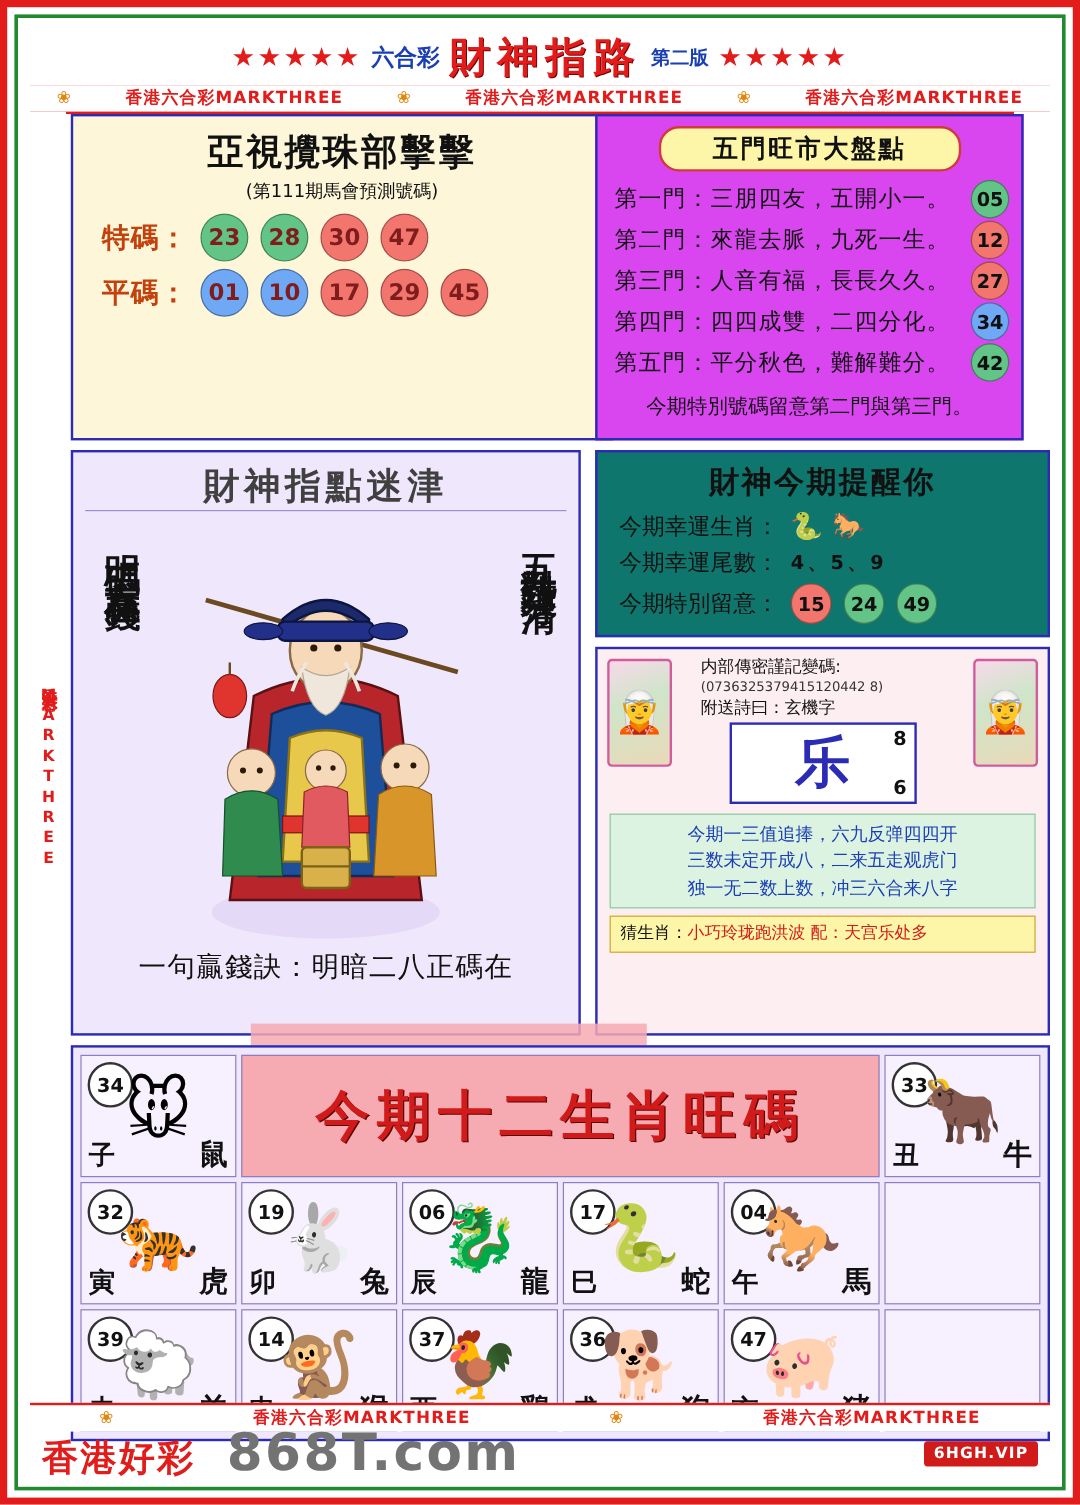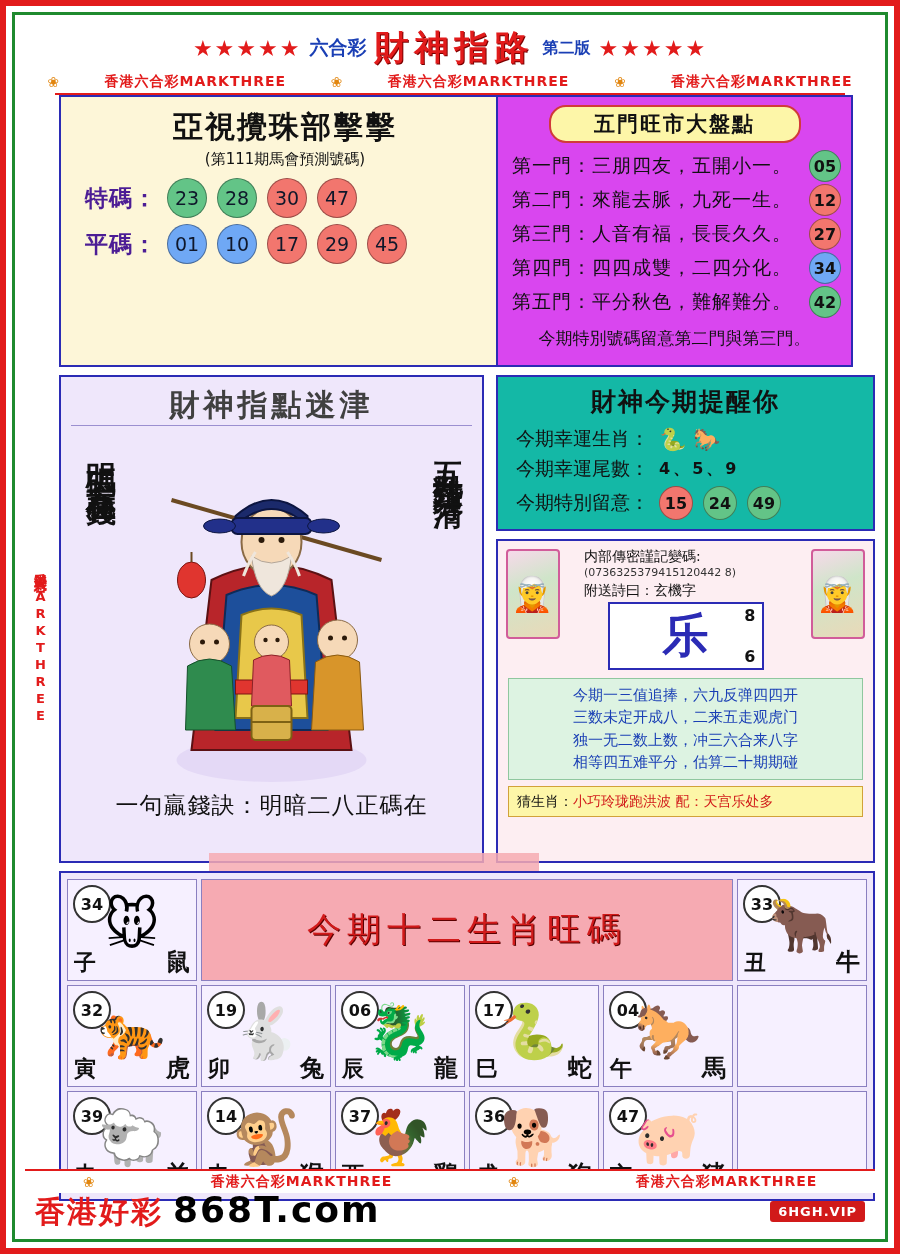--- a/index.html
+++ b/index.html
@@ -86,26 +86,26 @@
     background:#fdf6d8;
     border:2px solid #2b2bb5;
   }
   #pnl-predict h2{
     margin:10px 0 2px;text-align:center;
     font-size:30px;color:#111;font-weight:bold;letter-spacing:2px;
     font-family:"DejaVu Serif","Liberation Serif",serif;
   }
   .predict-sub{text-align:center;font-size:15px;color:#111;margin-bottom:6px;}
   .ball-row{display:flex;align-items:center;gap:10px;padding:3px 0 3px 24px;}
-  .ball-row .lbl{font-size:23px;font-weight:bold;color:#4c1d95;letter-spacing:1px;
+  .ball-row .lbl{font-size:23px;font-weight:bold;color:#c2410c;letter-spacing:1px;
     font-family:Liberation Serif, serif;}
   .ball{
     width:38px;height:38px;border-radius:50%;
     display:flex;align-items:center;justify-content:center;
-    font-size:19px;font-weight:normal;color:#0f172a;
+    font-size:19px;font-weight:bold;color:#7f1d1d;
     border:1px solid rgba(0,0,0,.35);
     font-family:"DejaVu Sans","Liberation Sans",sans-serif;
     text-align:center;
   }
   .ball.red{background:#f2766e;}
   .ball.blue{background:#6fa8f5;}
   .ball.green{background:#63c487;}
   .poem{padding:6px 0 0 18px;font-size:23px;line-height:1.25;color:#111;
     font-family:"DejaVu Serif","Liberation Serif",serif;}
   .poem .p1{font-weight:bold;}
@@ -158,21 +158,21 @@
     position:absolute;left:70px;right:70px;top:0;bottom:0;
   }
   .god-caption{
     text-align:center;font-size:23px;color:#111;letter-spacing:1px;
     font-family:"DejaVu Serif","Liberation Serif",serif;
   }
 
   
   #pnl-remind{
     left:437px;top:280px;width:379px;height:156px;
-    background:#14b8a6;border:2px solid #2b2bb5;
+    background:#0f766e;border:2px solid #2b2bb5;
   }
   .remind-title{
     text-align:center;font-size:25px;font-weight:bold;color:#111;
     letter-spacing:2px;margin:8px 0 6px;
     font-family:"DejaVu Serif","Liberation Serif",serif;
   }
   .remind-row{display:flex;align-items:center;gap:10px;padding:2px 0 2px 18px;}
   .remind-lbl{font-size:19px;color:#111;font-family:"DejaVu Serif","Liberation Serif",serif;}
   .remind-val{font-size:16px;color:#111;font-weight:bold;letter-spacing:3px;}
   .zodiac-glyph{font-size:22px;}
@@ -249,42 +249,42 @@
     font-family:"DejaVu Serif","Liberation Serif",serif;}
   .zcell .name{position:absolute;right:6px;bottom:2px;font-size:24px;color:#111;font-weight:bold;
     font-family:"DejaVu Serif","Liberation Serif",serif;}
   .zbanner{
     grid-column:2 / span 4;
     background:#f6aab2;
     border:1px solid #8a7fc0;
     display:flex;align-items:center;justify-content:center;
   }
   .zbanner span{
-    font-size:34px;font-weight:normal;color:#d11a1a;letter-spacing:6px;
+    font-size:45px;font-weight:bold;color:#d11a1a;letter-spacing:6px;
     text-shadow:1px 1px 0 #5a0000;
     font-family:"DejaVu Serif","Liberation Serif",serif;
   }
 
   
   .wm-bar{
     position:absolute;left:150px;top:758px;width:330px;height:24px;
     background:#f6aab2;opacity:.85;
   }
 
   
   .footer{
     position:absolute;left:10px;right:10px;bottom:10px;height:36px;
     display:flex;align-items:center;justify-content:space-between;
     padding:0 10px;box-sizing:border-box;
   }
   .footer-left{
     font-size:30px;font-weight:bold;color:#e21b1b;letter-spacing:2px;
     font-family:"DejaVu Serif","Liberation Serif",serif;
   }
-  .footer-left .dom{color:#000000;font-size:36px;margin-left:10px;
+  .footer-left .dom{color:#737373;font-size:43px;margin-left:26px;
     font-family:"DejaVu Sans","Liberation Sans",sans-serif;}
   .footer-right{
     background:#d11a1a;color:#fff;font-size:13px;font-weight:bold;
     padding:3px 8px;border-radius:3px;letter-spacing:1px;
   }
 </style>
 </head>
 <body>
 
 <div class="page">
@@ -459,21 +459,20 @@
         </div>
         <div class="glyph-box">
           <span class="corner t">8</span>
           <span class="big">乐</span>
           <span class="corner b">6</span>
         </div>
         <div class="verse">
           <div>今期一三值追捧，六九反弹四四开</div>
           <div>三数未定开成八，二来五走观虎门</div>
           <div>独一无二数上数，冲三六合来八字</div>
-          <div>相等四五难平分，估算二十期期碰</div>
         </div>
         <div class="riddle">
           <div><span class="k">猜生肖：</span><span>小巧玲珑跑洪波  配：天宫乐处多</span></div>
         </div>
       </div>
 
       <div class="wm-bar"></div>
 
       <div class="panel" id="pnl-zodiac">
         <div class="zodiac-grid">

